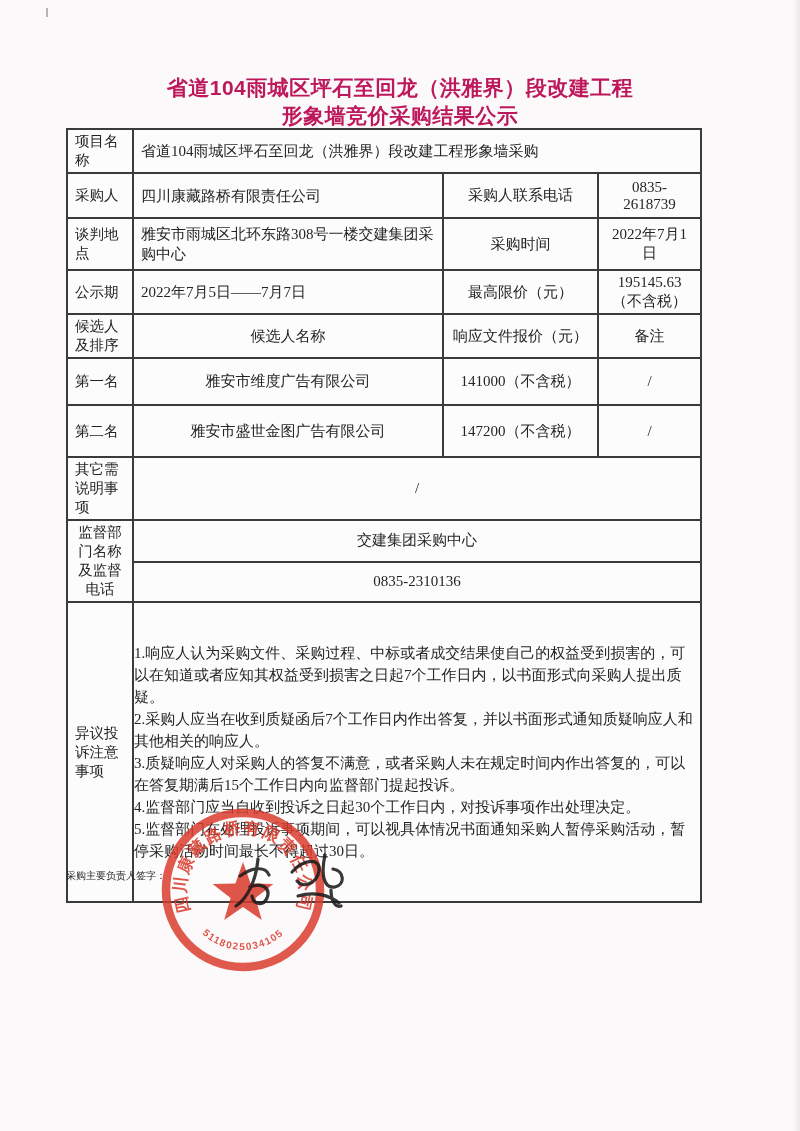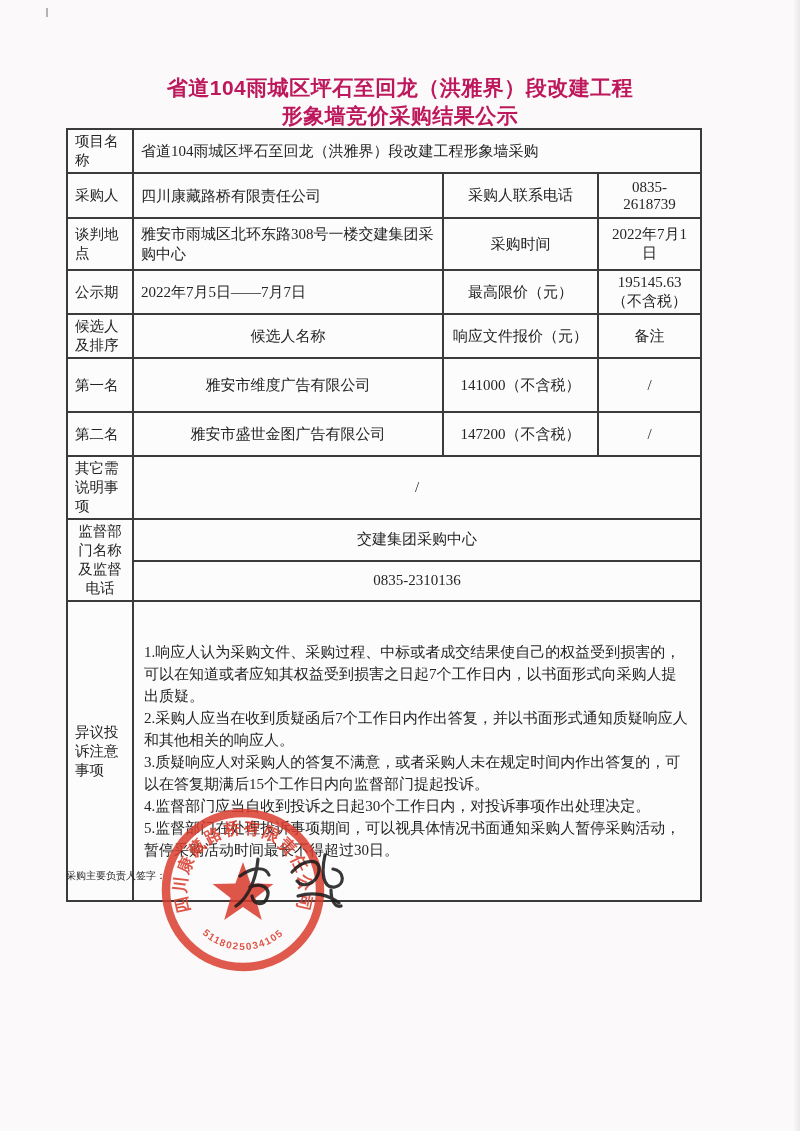--- a/index.html
+++ b/index.html
@@ -29,21 +29,21 @@
     border:2px solid #3b3b3b;
     vertical-align:middle;
     padding:2px 7px;
     background:rgba(255,255,255,.45);
     overflow:hidden;
   }
   td.lab{font-size:14.5px;padding:1px 2px;line-height:19px;margin-left:20px;}
   td.ctr{text-align:center;}
   td.lab-ctr{text-align:center;}
   td.val{text-align:left;line-height:20px;}
-  .dispute-cell{padding:4px 10px !important;}
+  .dispute-cell{padding:4px 0 !important;}
   .dispute-cell p{margin:0;line-height:22px;text-align:left;}
 
   .sign-row{position:absolute;left:66px;top:869px;font-size:10px;color:#242424;}
 
   .stamp{position:absolute;left:159px;top:806px;width:168px;height:168px;z-index:3;opacity:.93;}
   .stamp text{font-family:"Liberation Sans","DejaVu Sans",sans-serif;}
   .autograph{position:absolute;left:228px;top:846px;width:118px;height:72px;z-index:4;}
 </style>
 </head>
 <body>
@@ -93,28 +93,28 @@
       <td class="ctr" style="line-height:19px">195145.63（不含税）</td>
     </tr>
 
     <tr style="height:29px">
       <td class="lab">候选人及排序</td>
       <td class="ctr">候选人名称</td>
       <td class="ctr">响应文件报价（元）</td>
       <td class="ctr">备注</td>
     </tr>
 
-    <tr style="height:54px">
+    <tr style="height:47px">
       <td class="lab">第一名</td>
       <td class="ctr">雅安市维度广告有限公司</td>
       <td class="ctr">141000（不含税）</td>
       <td class="ctr">/</td>
     </tr>
 
-    <tr style="height:44px">
+    <tr style="height:52px">
       <td class="lab">第二名</td>
       <td class="ctr">雅安市盛世金图广告有限公司</td>
       <td class="ctr">147200（不含税）</td>
       <td class="ctr">/</td>
     </tr>
 
     <tr style="height:41px">
       <td class="lab">其它需说明事项</td>
       <td class="ctr" colspan="3">/</td>
     </tr>

